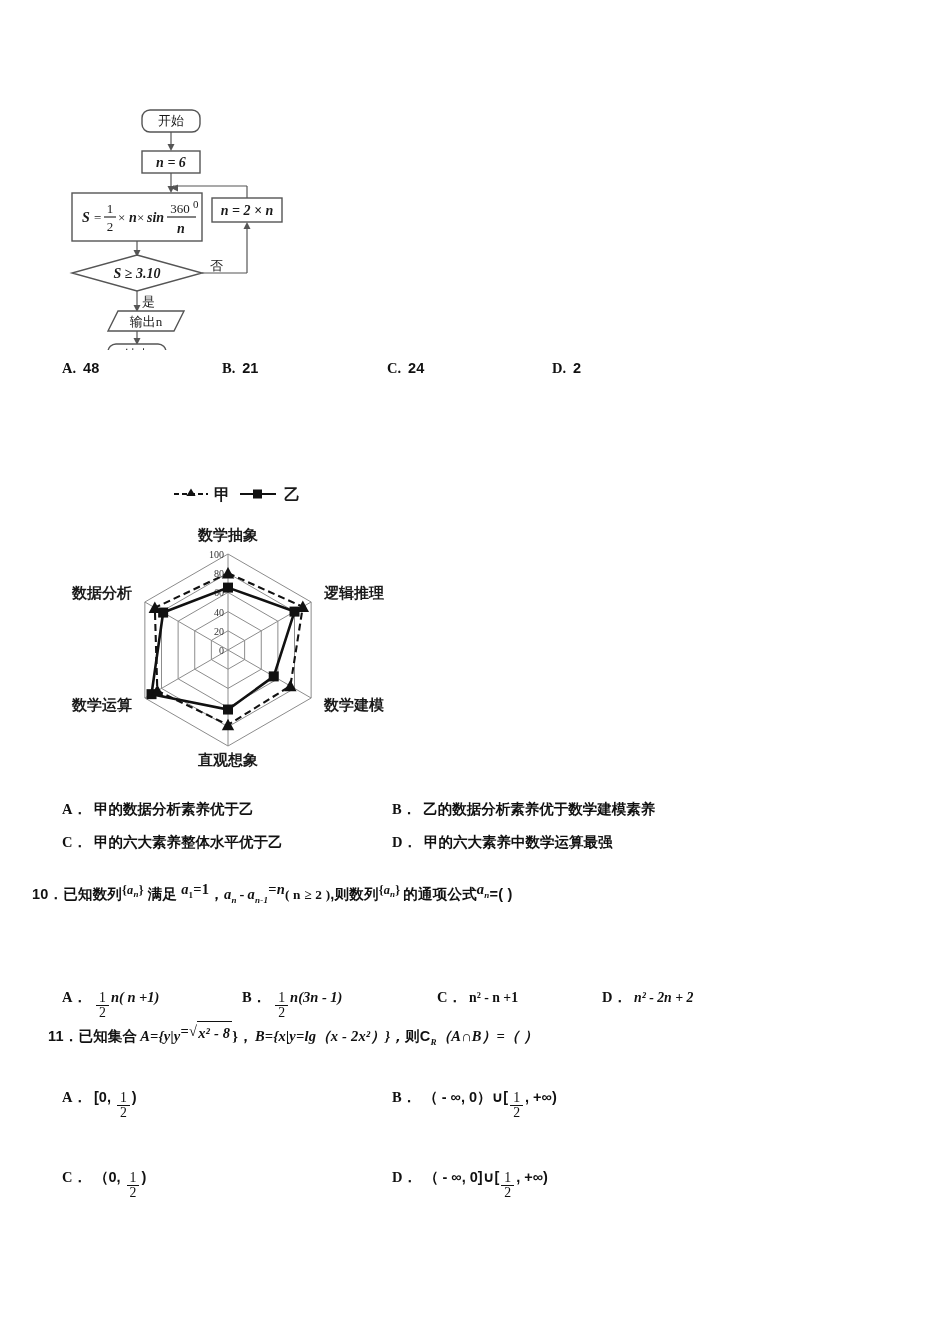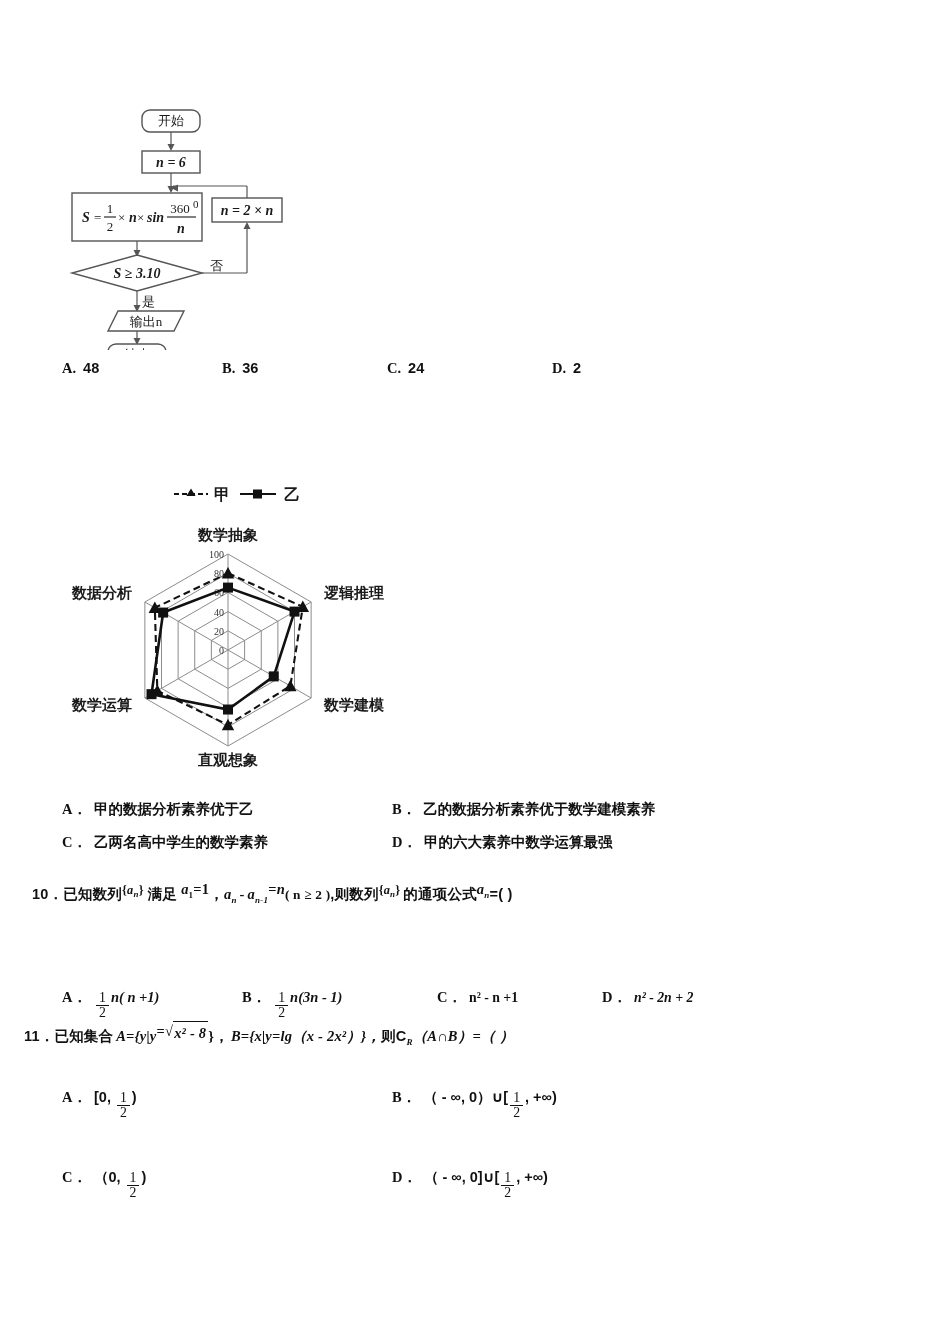--- a/index.html
+++ b/index.html
@@ -238,21 +238,21 @@
     </svg>
   </div>
 
   <div class="opt-row" style="left:62px; top:360px; width:620px;">
     <div class="opt" style="width:160px;">
       <span class="opt-key">A.</span>
       <span>48</span>
     </div>
     <div class="opt" style="width:165px;">
       <span class="opt-key">B.</span>
-      <span>36</span>
+      <span>21</span>
     </div>
     <div class="opt" style="width:165px;">
       <span class="opt-key">C.</span>
       <span>24</span>
     </div>
     <div class="opt">
       <span class="opt-key">D.</span>
       <span>2</span>
     </div>
   </div>
@@ -338,21 +338,21 @@
       <span>甲的数据分析素养优于乙</span>
     </div>
     <div class="opt">
       <span class="opt-key">B．</span>
       <span>乙的数据分析素养优于数学建模素养</span>
     </div>
   </div>
   <div class="opt-row" style="left:62px; top:833px; width:780px;">
     <div class="opt" style="width:330px;">
       <span class="opt-key">C．</span>
-      <span>乙两名高中学生的数学素养</span>
+      <span>甲的六大素养整体水平优于乙</span>
     </div>
     <div class="opt">
       <span class="opt-key">D．</span>
       <span>甲的六大素养中数学运算最强</span>
     </div>
   </div>
 
   <div class="qtext" style="left:32px; top:878px; width:890px; white-space:nowrap;">
     <span>10．</span><span>已知数列</span><span class="mathr" style="font-size:0.85em; vertical-align:0.45em;">{</span><span class="mathi" style="font-size:0.85em; vertical-align:0.45em;">a</span><sub class="sm mathi" style="vertical-align:0.2em;">n</sub><span class="mathr" style="font-size:0.85em; vertical-align:0.45em;">}</span><span style="margin-left:4px;">满足</span><span class="mathi" style="vertical-align:0.35em; margin-left:4px;">a</span><sub class="sm mathr" style="vertical-align:0.1em;">1</sub><span class="mathr" style="vertical-align:0.35em;">=1</span><span>，</span><span class="mathi">a</span><sub class="sm mathi">n</sub><span class="mathr" style="margin:0 3px;">-</span><span class="mathi">a</span><sub class="sm mathi">n-1</sub><span class="mathr" style="vertical-align:0.35em;">=</span><span class="mathi" style="vertical-align:0.35em;">n</span><span class="mathr" style="font-size:0.92em;">( n ≥ 2 )</span><span>,则数列</span><span class="mathr" style="font-size:0.85em; vertical-align:0.45em;">{</span><span class="mathi" style="font-size:0.85em; vertical-align:0.45em;">a</span><sub class="sm mathi" style="vertical-align:0.2em;">n</sub><span class="mathr" style="font-size:0.85em; vertical-align:0.45em;">}</span><span style="margin-left:3px;">的通项公式</span><span class="mathi" style="vertical-align:0.35em;">a</span><sub class="sm mathi" style="vertical-align:0.1em;">n</sub><span>=(    )</span>
   </div>
@@ -383,21 +383,21 @@
       <span class="opt-key">C．</span>
       <span class="mathr" style="font-size:0.95em;">n² - n +1</span>
     </div>
 
     <div class="opt">
       <span class="opt-key">D．</span>
       <span class="mathi" style="font-size:0.95em;margin-top:48px;">n² - 2n + 2</span>
     </div>
   </div>
 
-  <div class="qtext" style="left:24px; top:1020px; width:890px; white-space:nowrap;">
+  <div class="qtext" style="left:48px; top:1020px; width:890px; white-space:nowrap;">
     <span>11．</span><span>已知集合</span><span class="mathi" style="margin-left:3px;">A={y|y</span><span class="mathr" style="vertical-align:0.35em;">=</span><span class="radical" style="vertical-align:0.35em;">
       <span class="sign">√</span>
         <span class="rad-body">x² - 8</span>
     </span><span class="mathr">}，</span><span class="mathi" style="margin-left:2px;">B={x|y=lg（x - 2x²）}，</span><span>则</span><span style="font-family:'Liberation Sans',sans-serif; font-weight:bold;">C</span><sub class="sm mathi">R</sub><span class="mathi">（A∩B）=（   ）</span>
   </div>
 
   <div class="opt-row" style="left:62px; top:1088px; width:800px; align-items:baseline;">
     <div class="opt" style="width:330px;">
       <span class="opt-key">A．</span>
       <span>[0,</span>

